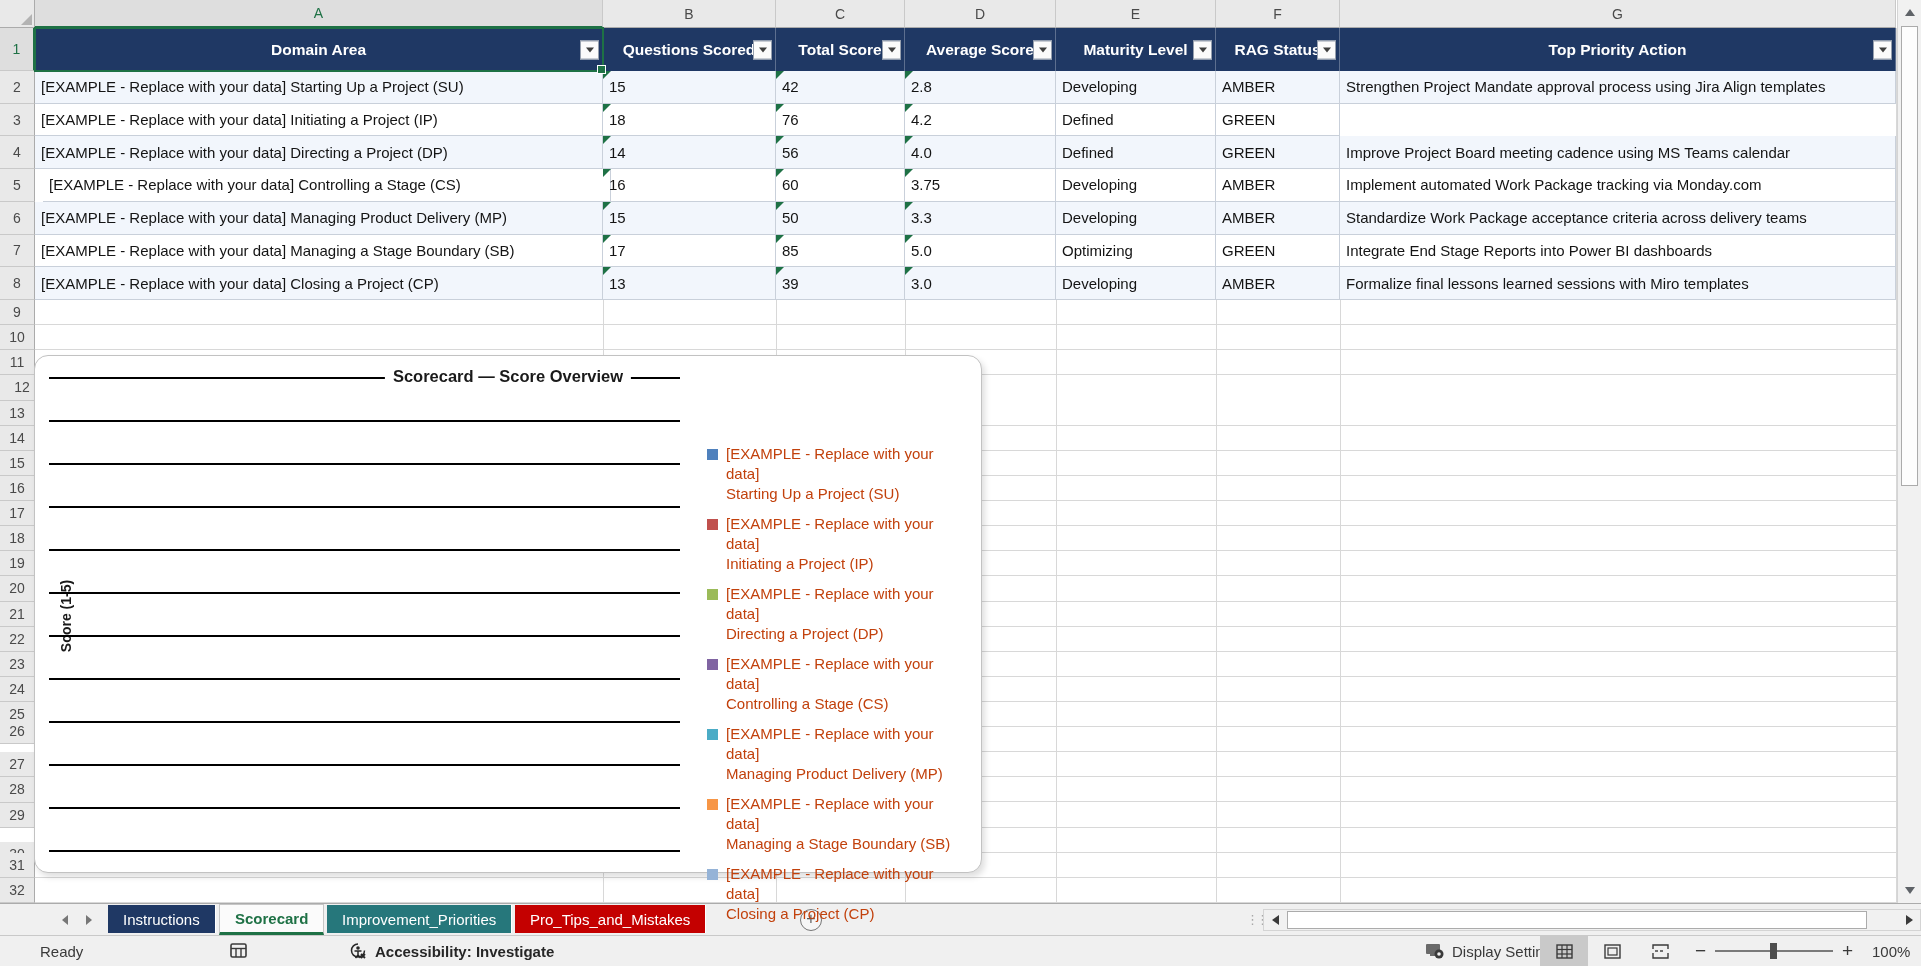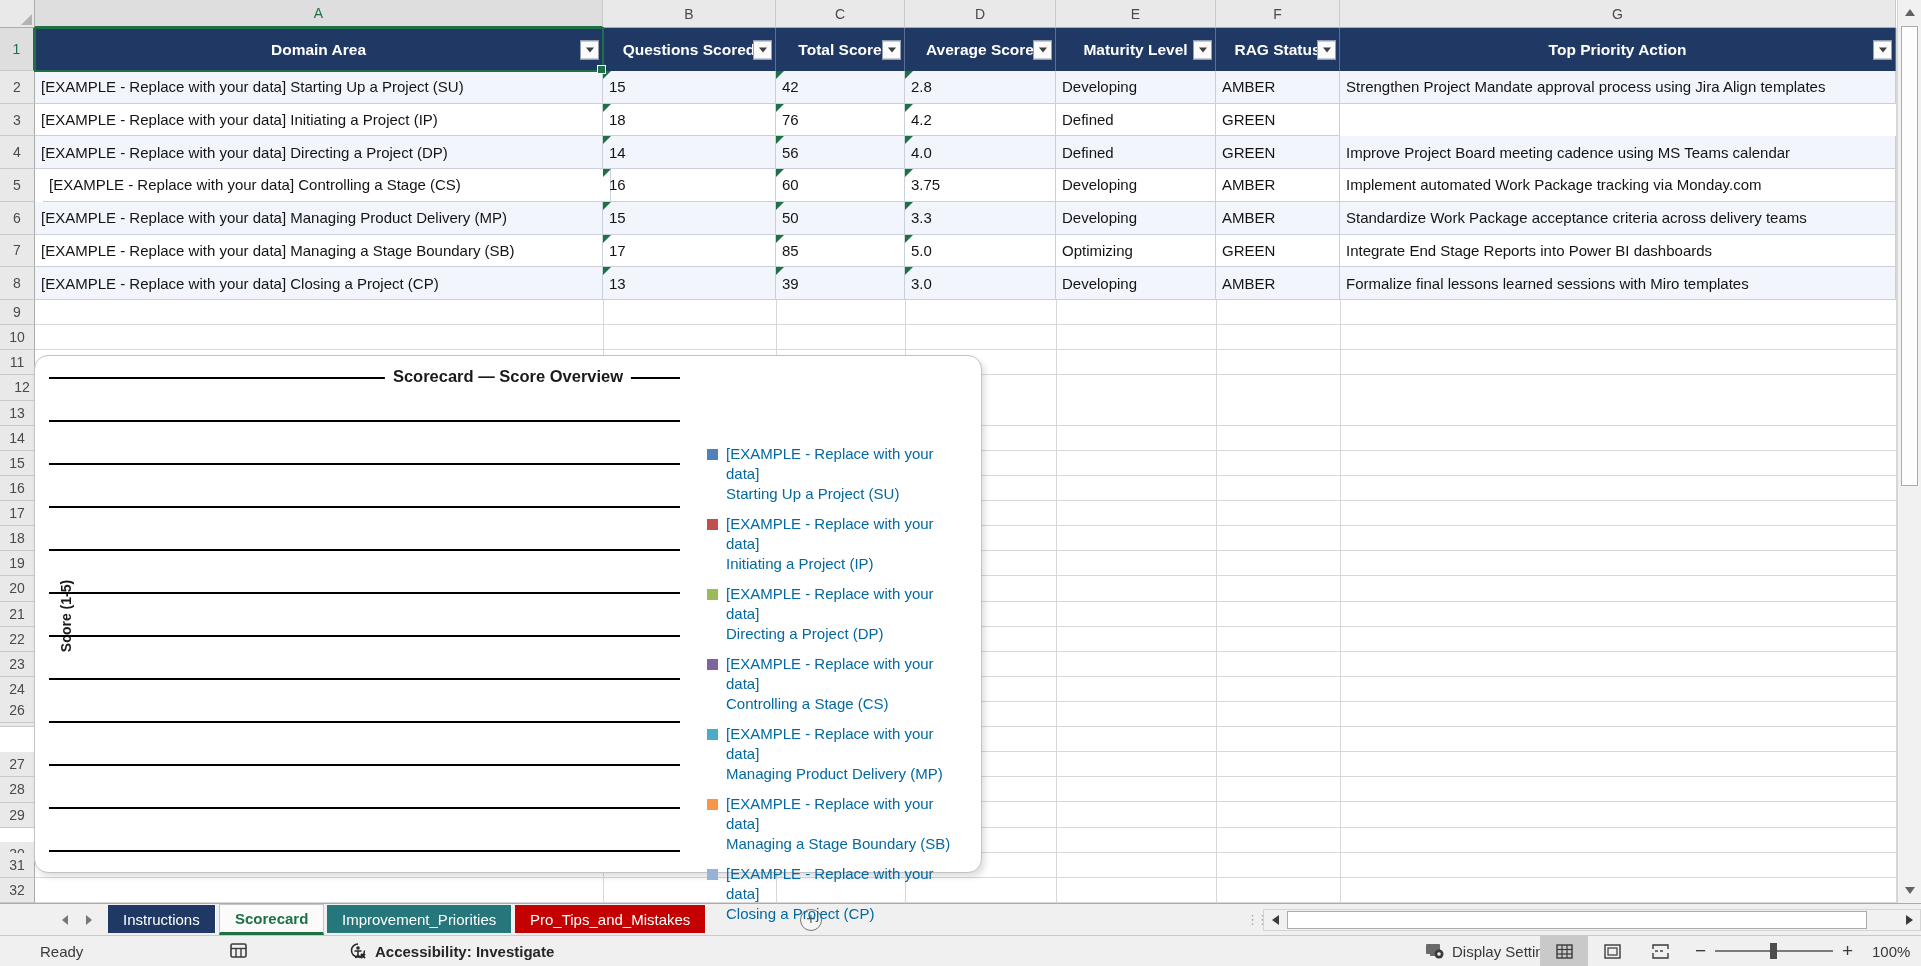--- a/index.html
+++ b/index.html
@@ -49,21 +49,21 @@
   #chart{position:absolute;left:34px;top:355px;width:946px;height:516px;background:#fff;
           border:1px solid #C2C2C2;border-radius:14px;box-shadow:3px 4px 6px rgba(0,0,0,0.13);z-index:5;}
   #chart-title{position:absolute;top:11px;left:50%;transform:translateX(-50%);background:#fff;
           padding:0 8px;font-weight:bold;font-size:16.5px;color:#1a1a1a;z-index:3;white-space:nowrap;}
   .gl{position:absolute;left:14px;width:631px;height:2px;background:#000;z-index:1;}
   #ylabel{position:absolute;left:-27px;top:250px;width:120px;height:20px;text-align:center;
           transform:rotate(-90deg);font-weight:bold;font-size:14px;color:#1a1a1a;}
   #legend{position:absolute;left:672px;top:88px;width:260px;}
   .lg-item{display:flex;margin-bottom:10px;}
   .lg-swatch{width:11px;height:11px;margin:5px 8px 0 0;flex:0 0 11px;}
-  .lg-text{font-size:15px;line-height:20px;color:#0369a1;}
+  .lg-text{font-size:15px;line-height:20px;color:#c2410c;}
 
   
   #vscroll{position:absolute;left:1897px;top:0;width:24px;height:903px;background:#F1F1F1;
           border-left:1px solid #D4D4D4;box-sizing:border-box;}
   .sb-btn{position:absolute;left:0;width:23px;height:24px;display:flex;align-items:center;justify-content:center;}
   .tri-up{width:0;height:0;border-left:5px solid transparent;border-right:5px solid transparent;border-bottom:7px solid #5f6368;}
   .tri-dn{width:0;height:0;border-left:5px solid transparent;border-right:5px solid transparent;border-top:7px solid #5f6368;}
   .tri-lf{width:0;height:0;border-top:5px solid transparent;border-bottom:5px solid transparent;border-right:7px solid #3a3a3a;}
   .tri-rt{width:0;height:0;border-top:5px solid transparent;border-bottom:5px solid transparent;border-left:7px solid #3a3a3a;}
   #v-thumb{position:absolute;left:3px;top:26px;width:17px;height:460px;background:#FDFDFD;border:1px solid #ABABAB;box-sizing:border-box;}
@@ -143,21 +143,21 @@
       <div class="row-num" style="top: 475.875px; height: 25.125px;">16</div>
       <div class="row-num" style="top: 501px; height: 25.125px;">17</div>
       <div class="row-num" style="top: 526.125px; height: 25.125px;">18</div>
       <div class="row-num" style="top: 551.25px; height: 25.125px;">19</div>
       <div class="row-num" style="top: 576.375px; height: 25.125px;">20</div>
       <div class="row-num" style="top: 601.5px; height: 25.125px;">21</div>
       <div class="row-num" style="top: 626.625px; height: 25.125px;">22</div>
       <div class="row-num" style="top: 651.75px; height: 25.125px;">23</div>
       <div class="row-num" style="top: 676.875px; height: 25.125px;">24</div>
       <div class="row-num" style="top: 702px; height: 25.125px;">25</div>
-      <div class="row-num" style="top: 698px; height: 25.125px;">26</div>
+      <div class="row-num" style="top: 719px; height: 25.125px;">26</div>
       <div class="row-num" style="top: 752.25px; height: 25.125px;">27</div>
       <div class="row-num" style="top: 777.375px; height: 25.125px;">28</div>
       <div class="row-num" style="top: 802.5px; height: 25.125px;">29</div>
       <div class="row-num" style="top: 827.625px; height: 25.125px; margin-top: 14px;">30</div>
       <div class="row-num" style="top: 852.75px; height: 25.125px;">31</div>
       <div class="row-num" style="top: 877.875px; height: 25.125px;">32</div>
     </div>
   <div id="grid-v-lines">
       <div class="grid-v" style="left: 603px;"></div>
       <div class="grid-v" style="left: 776px;"></div>

